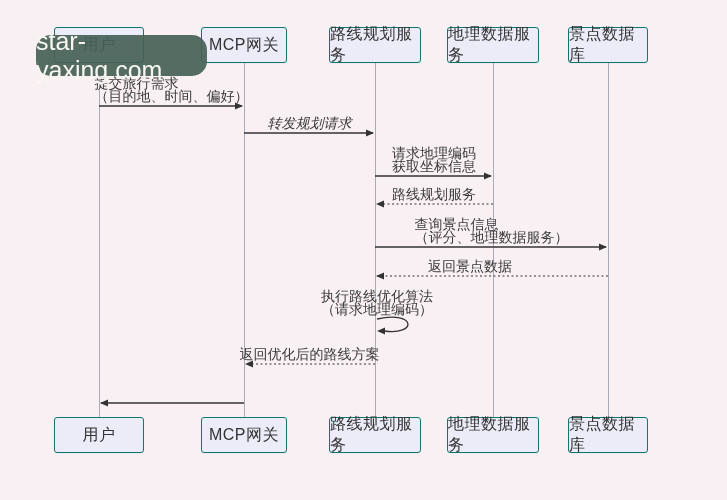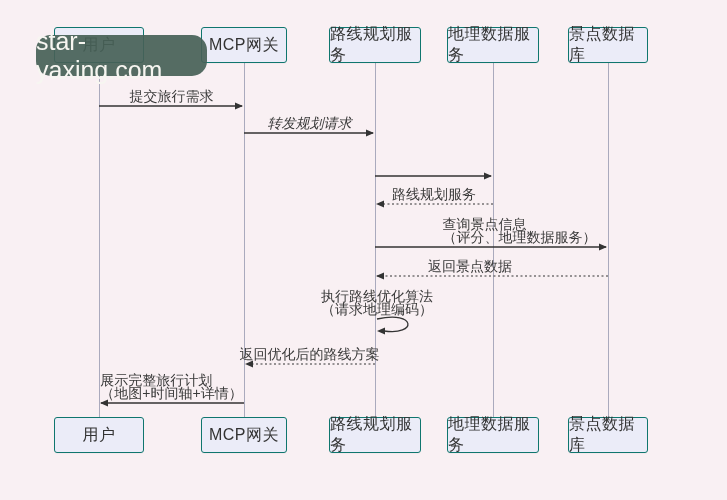--- a/index.html
+++ b/index.html
@@ -69,38 +69,39 @@
     <div class="participant-box" style="left: 329px; top: 27px; width: 92px; height: 36px;">路线规划服务</div>
     <div class="participant-box" style="left: 329px; top: 417px; width: 92px; height: 36px;">路线规划服务</div>
     <div class="lifeline" style="left: 493px; top: 63px; height: 354px;"></div>
     <div class="participant-box" style="left: 447px; top: 27px; width: 92px; height: 36px;">地理数据服务</div>
     <div class="participant-box" style="left: 447px; top: 417px; width: 92px; height: 36px;">地理数据服务</div>
     <div class="lifeline" style="left: 608px; top: 63px; height: 354px;"></div>
     <div class="participant-box" style="left: 568px; top: 27px; width: 80px; height: 36px;">景点数据库</div>
     <div class="participant-box" style="left: 568px; top: 417px; width: 80px; height: 36px;">景点数据库</div>
     <div class="msg-label" style="left: 171.5px; top: 103px;">
       <span>提交旅行需求</span>
+      <span>（目的地、时间、偏好）</span>
     </div>
     <div class="msg-label" style="left: 309.5px; top: 130px; font-style: italic;">
       <span>转发规划请求</span>
     </div>
+    <div class="msg-label" style="left: 434px; top: 173px;">
+      <span>请求地理编码</span>
+      <span>获取坐标信息</span>
+    </div>
     <div class="msg-label" style="left: 434px; top: 201px;">
       <span>路线规划服务</span>
     </div>
-    <div class="msg-label" style="left: 491.5px; top: 244px; margin-left: 28px;">
+    <div class="msg-label" style="left: 491.5px; top: 244px;">
       <span>查询景点信息</span>
       <span>（评分、地理数据服务）</span>
     </div>
     <div class="msg-label" style="left: 470px; top: 273px;">
       <span>返回景点数据</span>
     </div>
     <div class="msg-label" style="left: 377px; top: 316px;">
       <span>执行路线优化算法</span>
       <span>（请求地理编码）</span>
     </div>
     <div class="msg-label" style="left: 309.5px; top: 361px;">
       <span>返回优化后的路线方案</span>
     </div>
-    <div class="msg-label" style="left: 171.5px; top: 400px;">
-      <span>展示完整旅行计划</span>
-      <span>（地图+时间轴+详情）</span>
-    </div>
   </div>
 
 </body></html>

